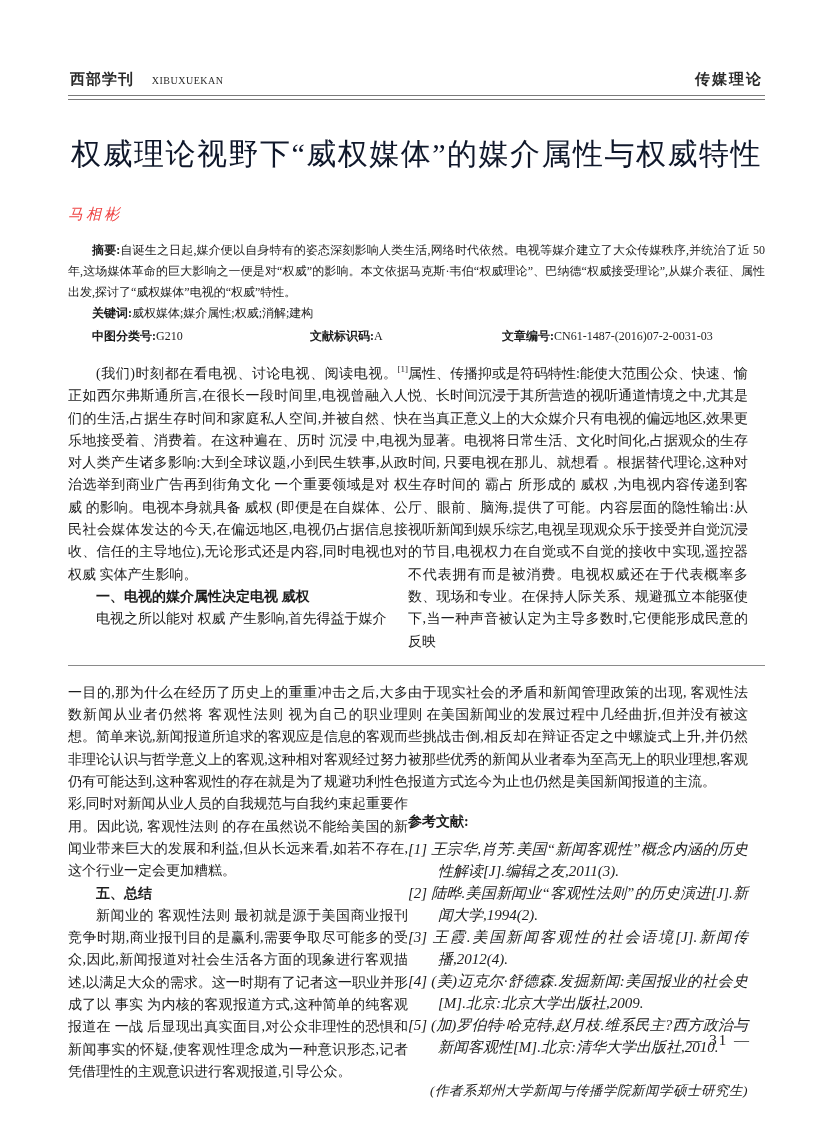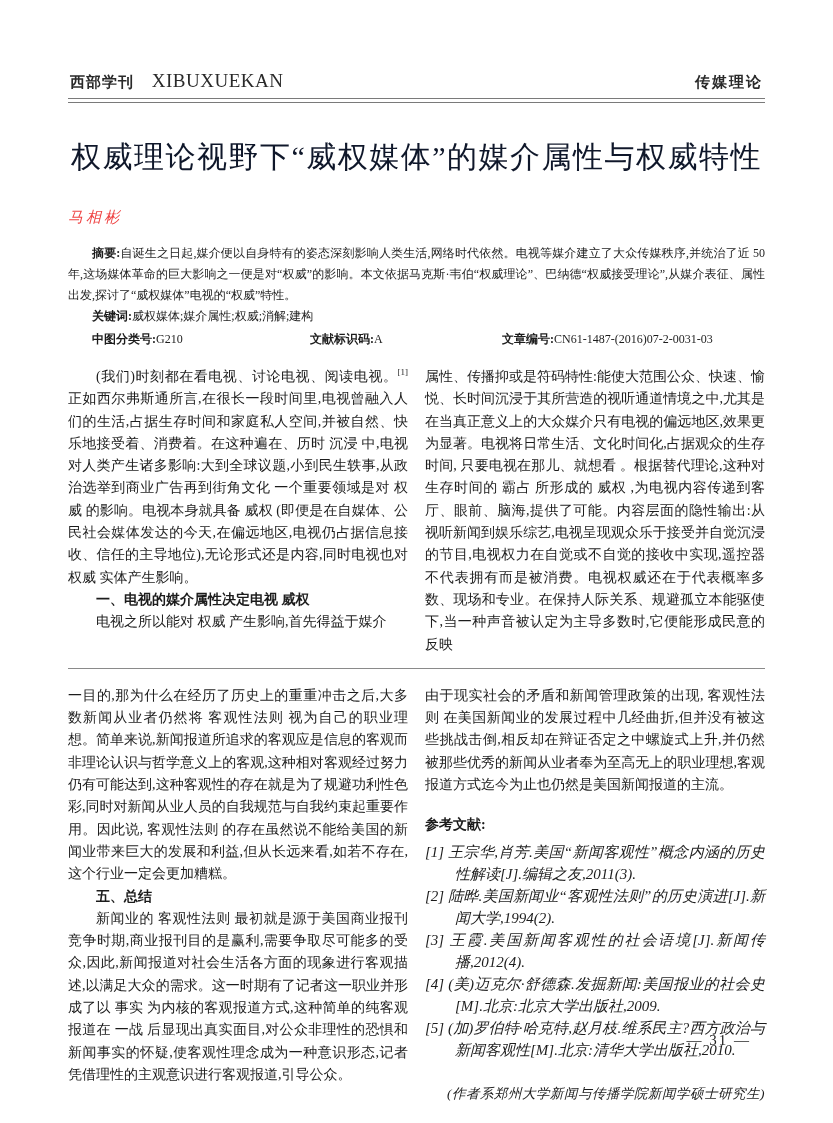--- a/index.html
+++ b/index.html
@@ -12,21 +12,21 @@
     padding:70px 68px 0 68px;
     font-family:"Liberation Serif","DejaVu Serif",serif;
     color:#1c1c1c;
   }
   
   .running-head{
     display:flex;justify-content:space-between;align-items:baseline;
     font-size:15px;color:#2a2a2a;padding:0 2px 6px 2px;
   }
   .rh-left b{font-weight:bold;letter-spacing:1px;margin-top:6px;}
-  .rh-left .en{margin-left:14px;font-size:19px;letter-spacing:.5px;}
+  .rh-left .en{margin-left:14px;font-size:10px;letter-spacing:.5px;}
   .rh-right{font-weight:bold;letter-spacing:2px;}
   .rule-double{height:3px;border-top:1.5px solid #7a7a7a;border-bottom:1.5px solid #7a7a7a;}
   
   h1.article-title{
     margin:34px 0 0 0;
     font-size:30px;font-weight:500;letter-spacing:1.5px;
     text-align:center;color:#0f172a;
   }
   .author-name{
     margin-top:30px;font-size:15px;letter-spacing:3px;
@@ -35,21 +35,21 @@
   
   .meta{margin-top:16px;font-size:12px;line-height:21px;text-align:justify;}
   .meta p{margin:0;}
   .meta .lead{text-indent:2em;}
   .meta b{font-weight:bold;}
   .clc-row{display:flex;text-indent:0 !important;margin-top:2px !important;}
   .clc-row .cell{display:inline-block;}
   .clc-row .c1{margin-left:2em;width:218px;}
   .clc-row .c2{width:192px;}
   
-  .cols{display:flex;gap:17px;margin-top:16px;}
+  .cols{display:flex;margin-top:16px;}
   .col{width:340px;font-size:14px;line-height:22.3px;text-align:justify;}
   .col p{margin:0;}
   .col p.indent{text-indent:2em;}
   .col p.heading{font-weight:bold;text-indent:2em;}
   .col sup{font-size:9px;line-height:0;vertical-align:super;}
   .rule-single{margin-top:12px;border-top:1.2px solid #8a8a8a;}
   .cols.lower{margin-top:16px;}
   
   .ref-head{font-weight:bold;margin:18px 0 4px 0 !important;font-size:14px;}
   p.ref{

